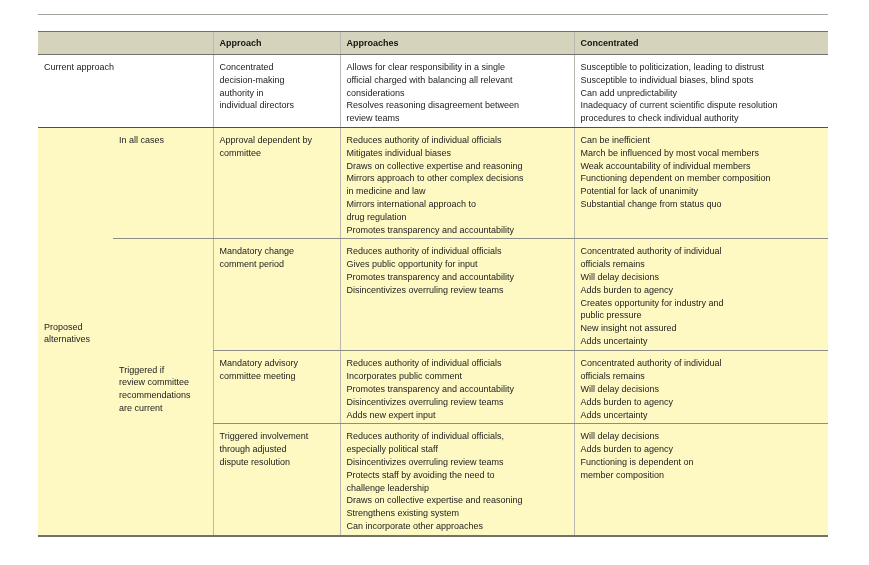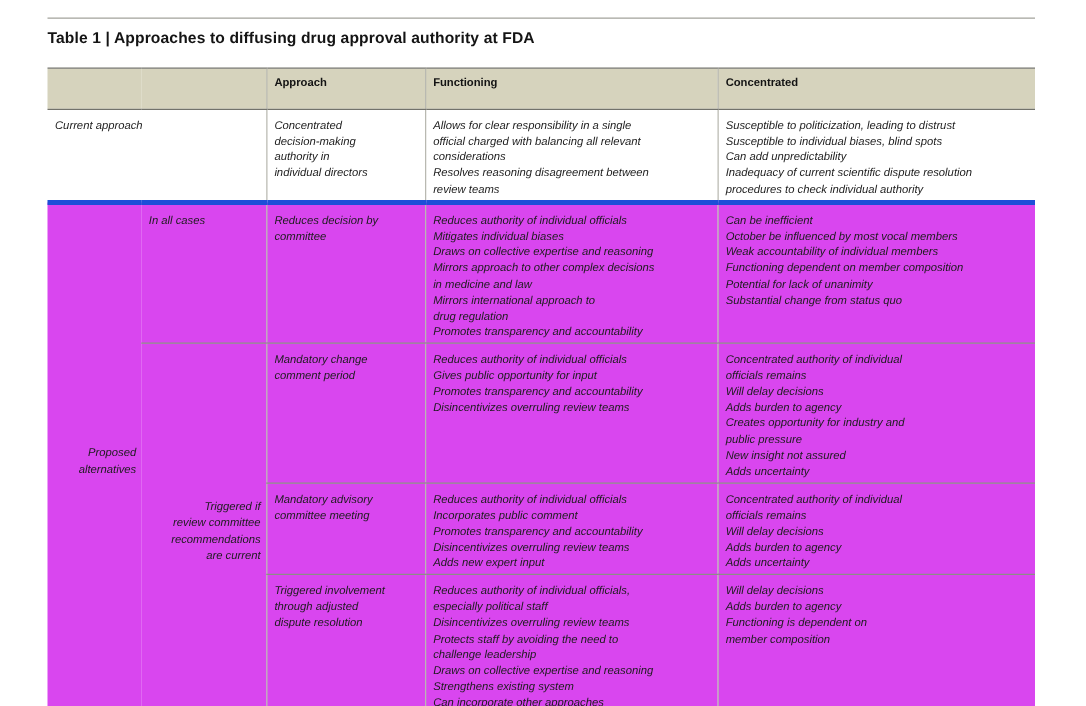--- a/index.html
+++ b/index.html
@@ -25,56 +25,55 @@
     vertical-align:top;text-align:left;
     padding:6px 4px 2px 6px;
     white-space:pre-line;
     font-weight:normal;
   }
   thead th{
     background:#d6d3bd;
     border-top:1px solid #72726b;
     border-bottom:1px solid #72726b;
     font-weight:bold;color:#131313;
-    padding-top:5px;padding-bottom:14px;
+    padding-top:5px;padding-bottom:4px;
     white-space:nowrap;
   }
   .vline{border-left:1px solid #b9b9b1;}
-  .r-full td{border-bottom:4px solid #1d4ed8;font-style:italic;}
+  .r-full td{border-bottom:1px solid #1d4ed8;}
   .hb{border-bottom:1px solid #8d8d86;}
-  .sect{background:#d946ef;font-style:italic;}
-  .mid{vertical-align:middle;text-align:right;}
+  .sect{background:#fef9c3;}
+  .mid{vertical-align:middle;}
   tr.r1{height:70px;}
   tr.r2{height:111px;}
   tr.r3{height:112px;}
   tr.r4{height:70px;}
   tr.r5{height:112px;}
   thead tr{height:23px;}
 </style>
 </head>
 <body>
 
 <div class="wrap">
   <div class="top-rule"></div>
-  <div class="title">Table 1 | Approaches to diffusing drug approval authority at FDA</div>
 
   <table>
     <colgroup>
       <col style="width:75px">
         <col style="width:100px">
         <col style="width:127px">
       <col style="width:234px">
         <col style="width:254px">
     </colgroup>
     <thead>
       <tr>
         <th></th>
         <th></th>
         <th class="vline">Approach</th>
-        <th class="vline">Functioning</th>
+        <th class="vline">Approaches</th>
         <th class="vline">Concentrated</th>
       </tr>
     </thead>
     <tbody>
       <tr class="r1 r-full">
         <td colspan="2">Current approach</td>
         <td class="vline">Concentrated
 decision-making
 authority in
 individual directors</td>
@@ -86,32 +85,32 @@
         <td class="vline">Susceptible to politicization, leading to distrust
 Susceptible to individual biases, blind spots
 Can add unpredictability
 Inadequacy of current scientific dispute resolution
 procedures to check individual authority</td>
       </tr>
       <tr class="r2">
         <td rowspan="4" class="sect mid">Proposed
 alternatives</td>
         <td class="sect hb">In all cases</td>
-        <td class="sect hb vline">Reduces decision by
+        <td class="sect hb vline">Approval dependent by
 committee</td>
         <td class="sect hb vline">Reduces authority of individual officials
 Mitigates individual biases
 Draws on collective expertise and reasoning
 Mirrors approach to other complex decisions
 in medicine and law
 Mirrors international approach to
 drug regulation
 Promotes transparency and accountability</td>
         <td class="sect hb vline">Can be inefficient
-October be influenced by most vocal members
+March be influenced by most vocal members
 Weak accountability of individual members
 Functioning dependent on member composition
 Potential for lack of unanimity
 Substantial change from status quo</td>
       </tr>
       <tr class="r3">
         <td rowspan="3" class="sect mid">Triggered if
 review committee
 recommendations
 are current</td>

